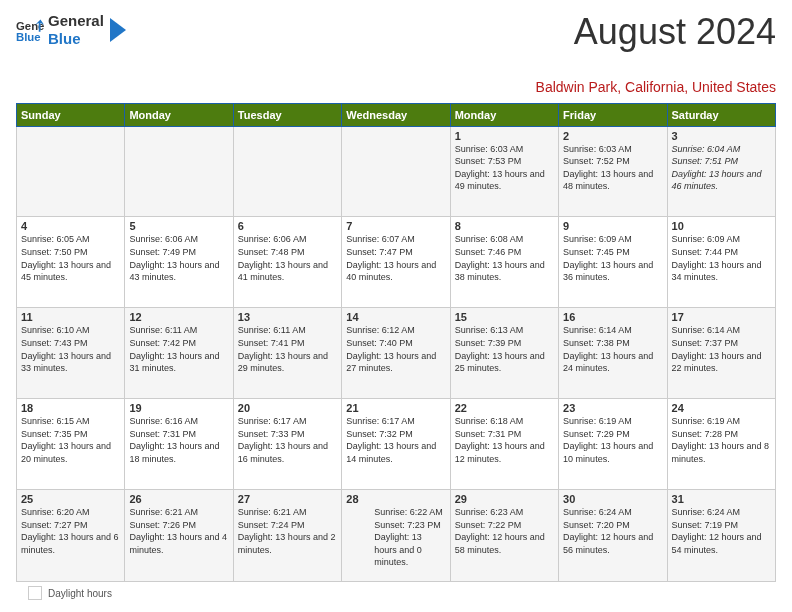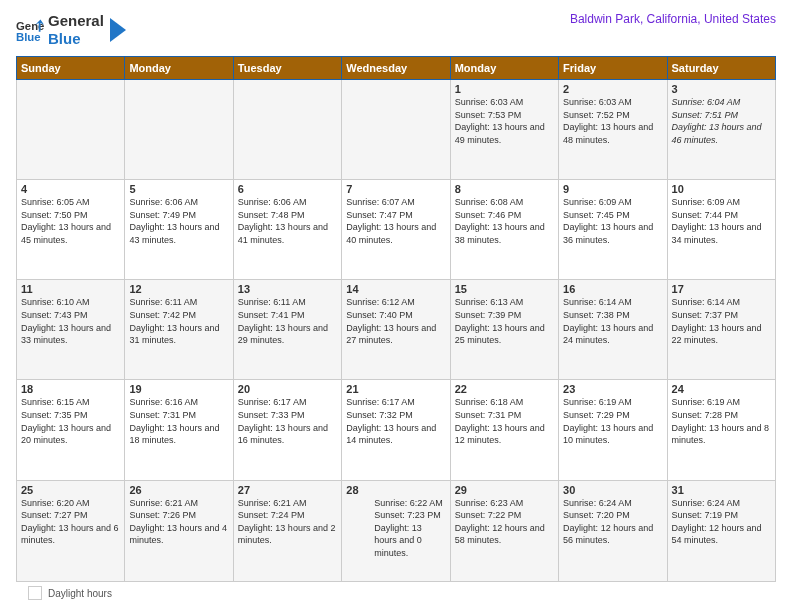--- a/index.html
+++ b/index.html
@@ -35,31 +35,32 @@
     .header-right {
       text-align: right;
     }
     .month-title {
       font-size: 36px;
       font-weight: normal;
       color: #333;
       line-height: 1.1;
     }
     .location {
-      font-size: 12px;
-      color: #6d28d9;
+      font-size: 14px;
+      color: #b91c1c;
+      margin-top: 27px;
     }
     .calendar-table {
       width: 100%;
       border-collapse: collapse;
       flex: 1;
       table-layout: fixed;
     }
     .calendar-table th {
-      background-color: #a16207;
+      background-color: #4d7c0f;
       color: #fff;
       font-size: 11px;
       font-weight: bold;
       padding: 5px 4px;
       text-align: left;
       border: 1px solid #1a5fa8;
     }
     .calendar-table td {
       vertical-align: top;
       border: 1px solid #ccc;
@@ -119,20 +120,21 @@
       </svg>
       <div style="display:flex;flex-direction:column;line-height:1.2;">
         <span style="font-size:15px;font-weight:bold;color:#333;">General</span>
         <span style="font-size:15px;font-weight:bold;color:#2176c7;">Blue</span>
       </div>
       <svg width="20" height="28" viewBox="0 0 20 28">
         <polygon points="2,2 18,14 2,26" fill="#2176c7"></polygon>
       </svg>
     </div>
     <div class="header-right">
+      <div class="month-title">August 2024</div>
       <div class="location">Baldwin Park, California, United States</div>
     </div>
   </div>
 
   <table class="calendar-table">
     <thead>
       <tr>
         <th>Sunday</th>
         <th>Monday</th>
         <th>Tuesday</th>

